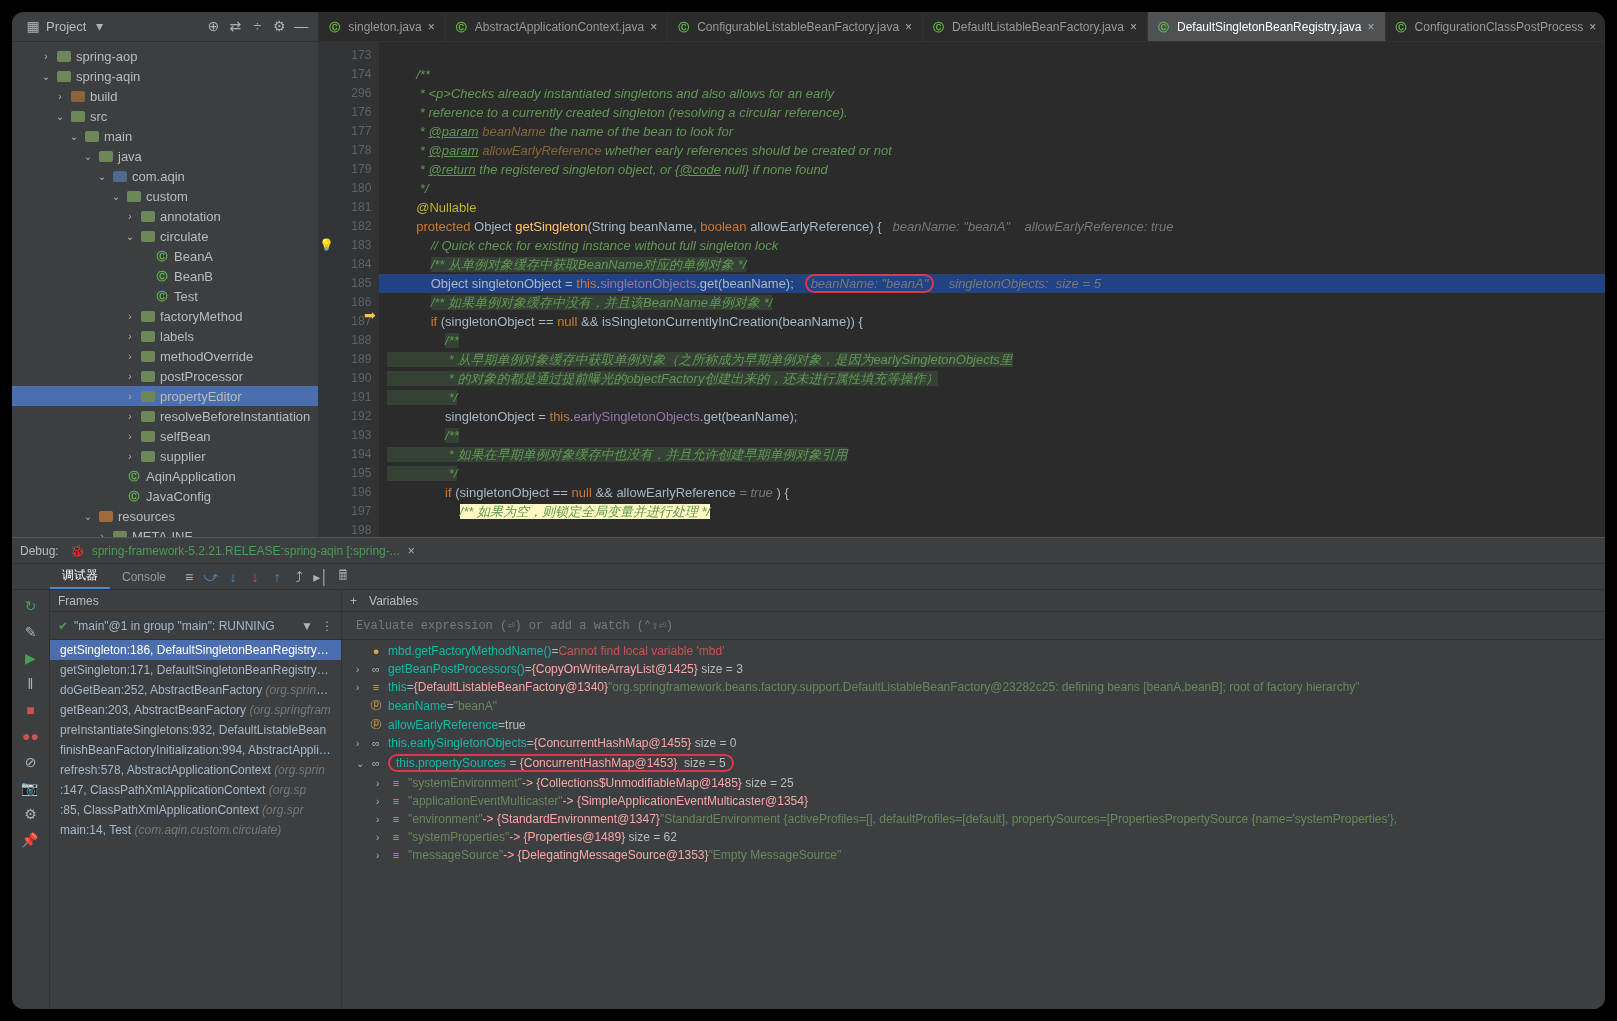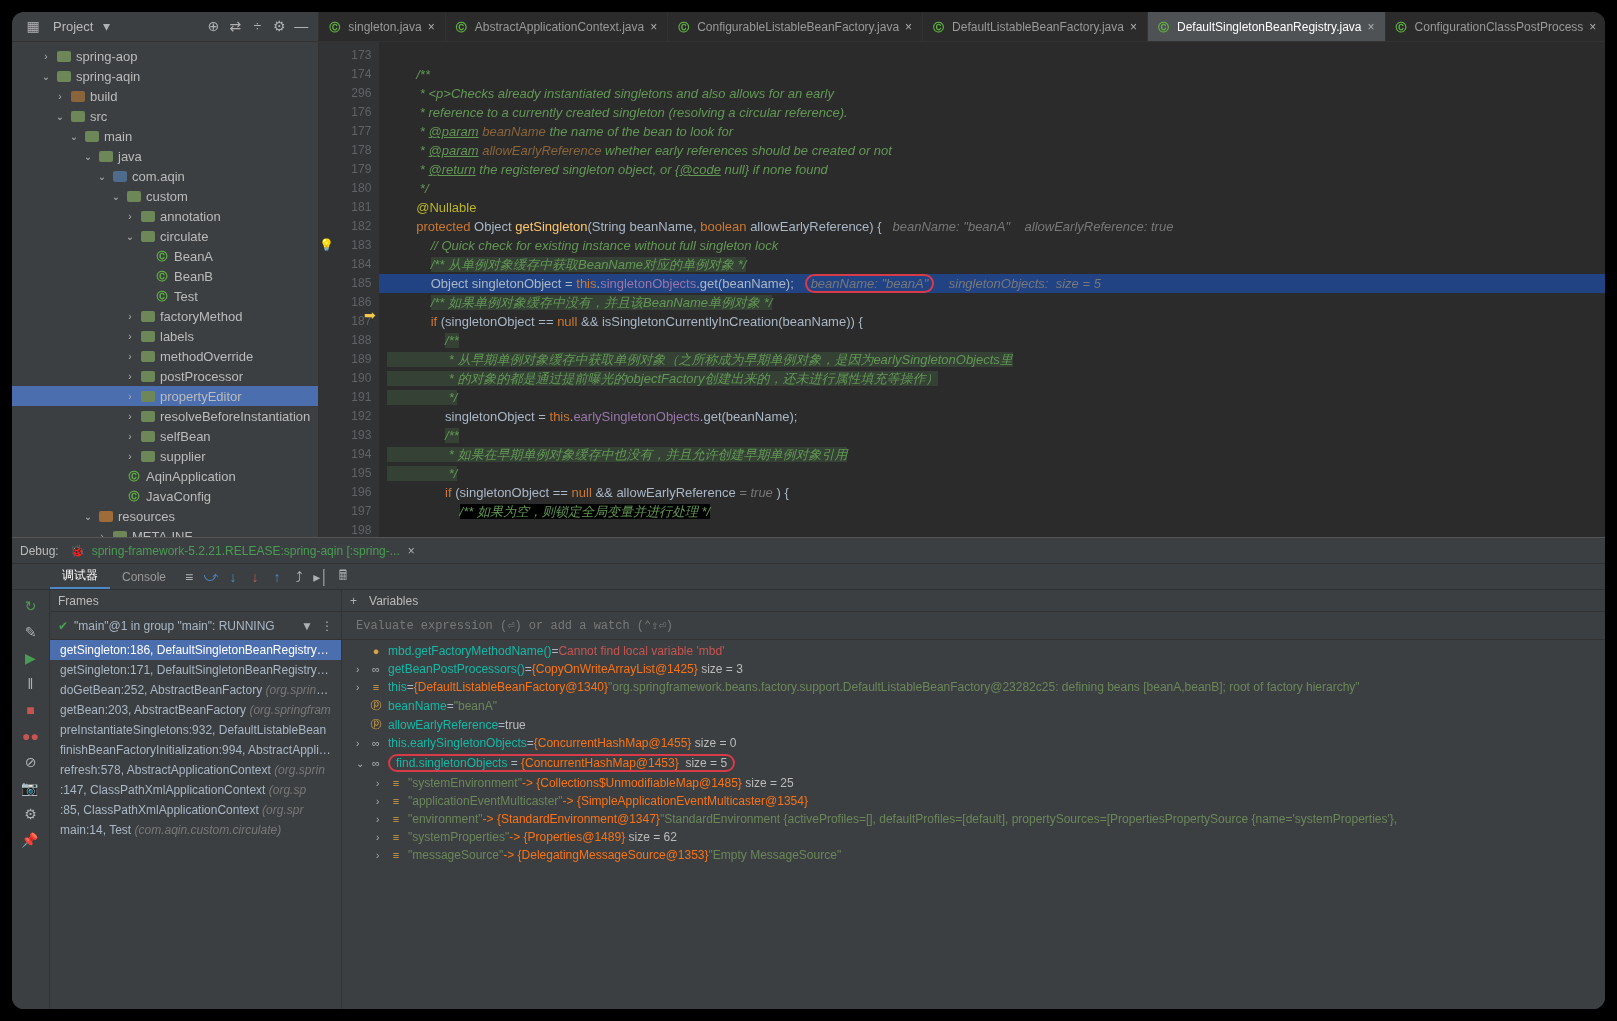--- a/index.html
+++ b/index.html
@@ -1,21 +1,21 @@
 <!DOCTYPE html>
 <html><head>
 <meta charset="utf-8">
 <style>
 *{margin:0;padding:0;box-sizing:border-box;font-family:'Segoe UI',Arial,sans-serif}
 body{background:#000;width:1617px;height:1021px;overflow:hidden;color:#a9b7c6;font-size:13px}
 .window{margin:12px;width:1593px;height:997px;background:#2b2b2b;border-radius:12px;overflow:hidden;display:flex;flex-direction:column;box-shadow:0 4px 20px rgba(0,0,0,0.5)}
 .top{display:flex;height:525px}
 .sidebar{width:322px;background:#3c3f41;display:flex;flex-direction:column;border-right:1px solid #323232}
 .sb-hdr{height:30px;display:flex;align-items:center;padding:0 8px;border-bottom:1px solid #323232}
-.sb-hdr .ttl{font-size:13px;color:#bbb;margin-left:11px}
+.sb-hdr .ttl{font-size:13px;color:#bbb;margin-left:4px}
 .sb-hdr .fill{flex:1}
 .sb-hdr .ic{width:18px;height:18px;margin-left:4px;color:#afb1b3;font-size:14px;text-align:center;cursor:pointer}
 .tree{flex:1;overflow:auto;padding:4px 0;font-size:13px}
 .tn{display:flex;align-items:center;height:20px;padding-right:8px;cursor:pointer;white-space:nowrap}
 .tn.sel{background:#4b6eaf}
 .tn .arr{width:12px;text-align:center;color:#afb1b3;font-size:10px}
 .tn .ico{width:16px;height:16px;margin:0 4px;display:inline-flex;align-items:center;justify-content:center;font-size:11px}
 .tn .lbl{color:#bbb}
 .fld{background:#6e8759;border-radius:2px;width:14px;height:11px}
 .fld-b{background:#8a653b;border-radius:2px;width:14px;height:11px}
@@ -68,21 +68,21 @@
 .vars{flex:1;display:flex;flex-direction:column;background:#3c3f41}
 .var-hdr{height:22px;padding:0 8px;font-size:12px;color:#bbb;display:flex;align-items:center;border-bottom:1px solid #323232}
 .var-eval{height:28px;padding:0 14px;font-family:Liberation Mono, monospace;font-size:12px;color:#787878;display:flex;align-items:center;border-bottom:1px solid #323232}
 .var-list{flex:1;overflow:auto;font-size:12px;font-family:Consolas,monospace;padding:2px 0}
 .vr{padding:2px 8px 2px 14px;display:flex;align-items:center;white-space:nowrap}
 .vr .arr{width:12px;color:#afb1b3;font-size:10px}
 .vr .vi{width:16px;text-align:center;margin-right:4px;font-size:11px}
 .vr .vi.gold{color:#d9a343}
 .vr .vi.oo{color:#afb1b3}
 .vr .vn{color:#14b8a6}
-.vr .vv{color:#f97316}
+.vr .vv{color:#fca5a5}
 .vr .vs{color:#6a8759}
 .vr .err{color:#c75450}
 .vr .sz{color:#bbb}
 .red-circ{border:2px solid #d73a49;border-radius:10px;padding:0 6px}
 </style>
 </head>
 <body>
 
 <div class="window">
   <div class="top">
@@ -346,21 +346,21 @@
             <div class="ln">            <span class="c-kw">if</span> (singletonObject == <span class="c-kw">null</span> &amp;&amp; isSingletonCurrentlyInCreation(beanName)) {</div>
             <div class="ln">                <span class="c-cm" style="background:#344134">/**</span></div>
             <div class="ln"><span class="c-cm" style="background:#344134">                 * 从早期单例对象缓存中获取单例对象（之所称成为早期单例对象，是因为earlySingletonObjects里</span></div>
             <div class="ln"><span class="c-cm" style="background:#344134">                 * 的对象的都是通过提前曝光的objectFactory创建出来的，还未进行属性填充等操作）</span></div>
             <div class="ln"><span class="c-cm" style="background:#344134">                 */</span></div>
             <div class="ln">                singletonObject = <span class="c-kw">this</span>.<span class="c-pr">earlySingletonObjects</span>.get(beanName);</div>
             <div class="ln">                <span class="c-cm" style="background:#344134">/**</span></div>
             <div class="ln"><span class="c-cm" style="background:#344134">                 * 如果在早期单例对象缓存中也没有，并且允许创建早期单例对象引用</span></div>
             <div class="ln"><span class="c-cm" style="background:#344134">                 */</span></div>
             <div class="ln">                <span class="c-kw">if</span> (singletonObject == <span class="c-kw">null</span> &amp;&amp; allowEarlyReference <span class="c-hl">= true</span> ) {</div>
-            <div class="ln">                    <span class="c-cm" style="background:#000000">/** 如果为空，则锁定全局变量并进行处理 */</span></div>
+            <div class="ln">                    <span class="c-cm" style="background:#fef9c3">/** 如果为空，则锁定全局变量并进行处理 */</span></div>
           </div>
       </div>
     </div>
   </div>
 
   <div class="dbg">
     <div class="dbg-hdr">
       <span class="dlbl">Debug:</span>
       <span style="color:#499c54;margin-right:6px">🐞</span>
       <span class="dcfg">spring-framework-5.2.21.RELEASE:spring-aqin [:spring-...</span>
@@ -423,21 +423,21 @@
         <div class="var-list" id="vars">
             <div class="vr" style="padding-left: 14px;"><span class="arr"></span><span class="vi gold">●</span><span class="vn">mbd.getFactoryMethodName()</span> = <span class="err">Cannot find local variable 'mbd'</span></div>
             <div class="vr" style="padding-left: 14px;"><span class="arr">›</span><span class="vi oo">∞</span><span class="vn">getBeanPostProcessors()</span> = <span class="vv">{CopyOnWriteArrayList@1425}</span>&nbsp; <span class="sz">size = 3</span></div>
             <div class="vr" style="padding-left: 14px;"><span class="arr">›</span><span class="vi gold">≡</span><span class="vn">this</span> = <span class="vv">{DefaultListableBeanFactory@1340}</span> <span class="vs">"org.springframework.beans.factory.support.DefaultListableBeanFactory@23282c25: defining beans [beanA,beanB]; root of factory hierarchy"</span></div>
             <div class="vr" style="padding-left: 14px;"><span class="arr"></span><span class="vi gold">ⓟ</span><span class="vn">beanName</span> = <span class="vs">"beanA"</span></div>
             <div class="vr" style="padding-left: 14px;"><span class="arr"></span><span class="vi gold">ⓟ</span><span class="vn">allowEarlyReference</span> = <span class="sz">true</span></div>
             <div class="vr" style="padding-left: 14px;"><span class="arr">›</span><span class="vi oo">∞</span><span class="vn">this.earlySingletonObjects</span> = <span class="vv">{ConcurrentHashMap@1455}</span>&nbsp; <span class="sz">size = 0</span></div>
             <div class="vr" style="padding-left: 14px;">
               <span class="arr">⌄</span>
               <span class="vi oo">∞</span>
-              <span class="red-circ"><span class="vn">find.singletonObjects</span> = <span class="vv">{ConcurrentHashMap@1453}</span>&nbsp; <span class="sz">size = 5</span></span>
+              <span class="red-circ"><span class="vn">this.propertySources</span> = <span class="vv">{ConcurrentHashMap@1453}</span>&nbsp; <span class="sz">size = 5</span></span>
             </div>
             <div class="vr" style="padding-left: 34px;"><span class="arr">›</span><span class="vi gold">≡</span><span class="vs">"systemEnvironment"</span> <span class="vv">-&gt; {Collections$UnmodifiableMap@1485}</span>&nbsp; <span class="sz">size = 25</span></div>
             <div class="vr" style="padding-left: 34px;">
               <span class="arr">›</span>
               <span class="vi gold">≡</span>
               <span class="vs">"applicationEventMulticaster"</span> 
               <span class="vv">-&gt; {SimpleApplicationEventMulticaster@1354}</span>
             </div>
             <div class="vr" style="padding-left: 34px;">
               <span class="arr">›</span>

